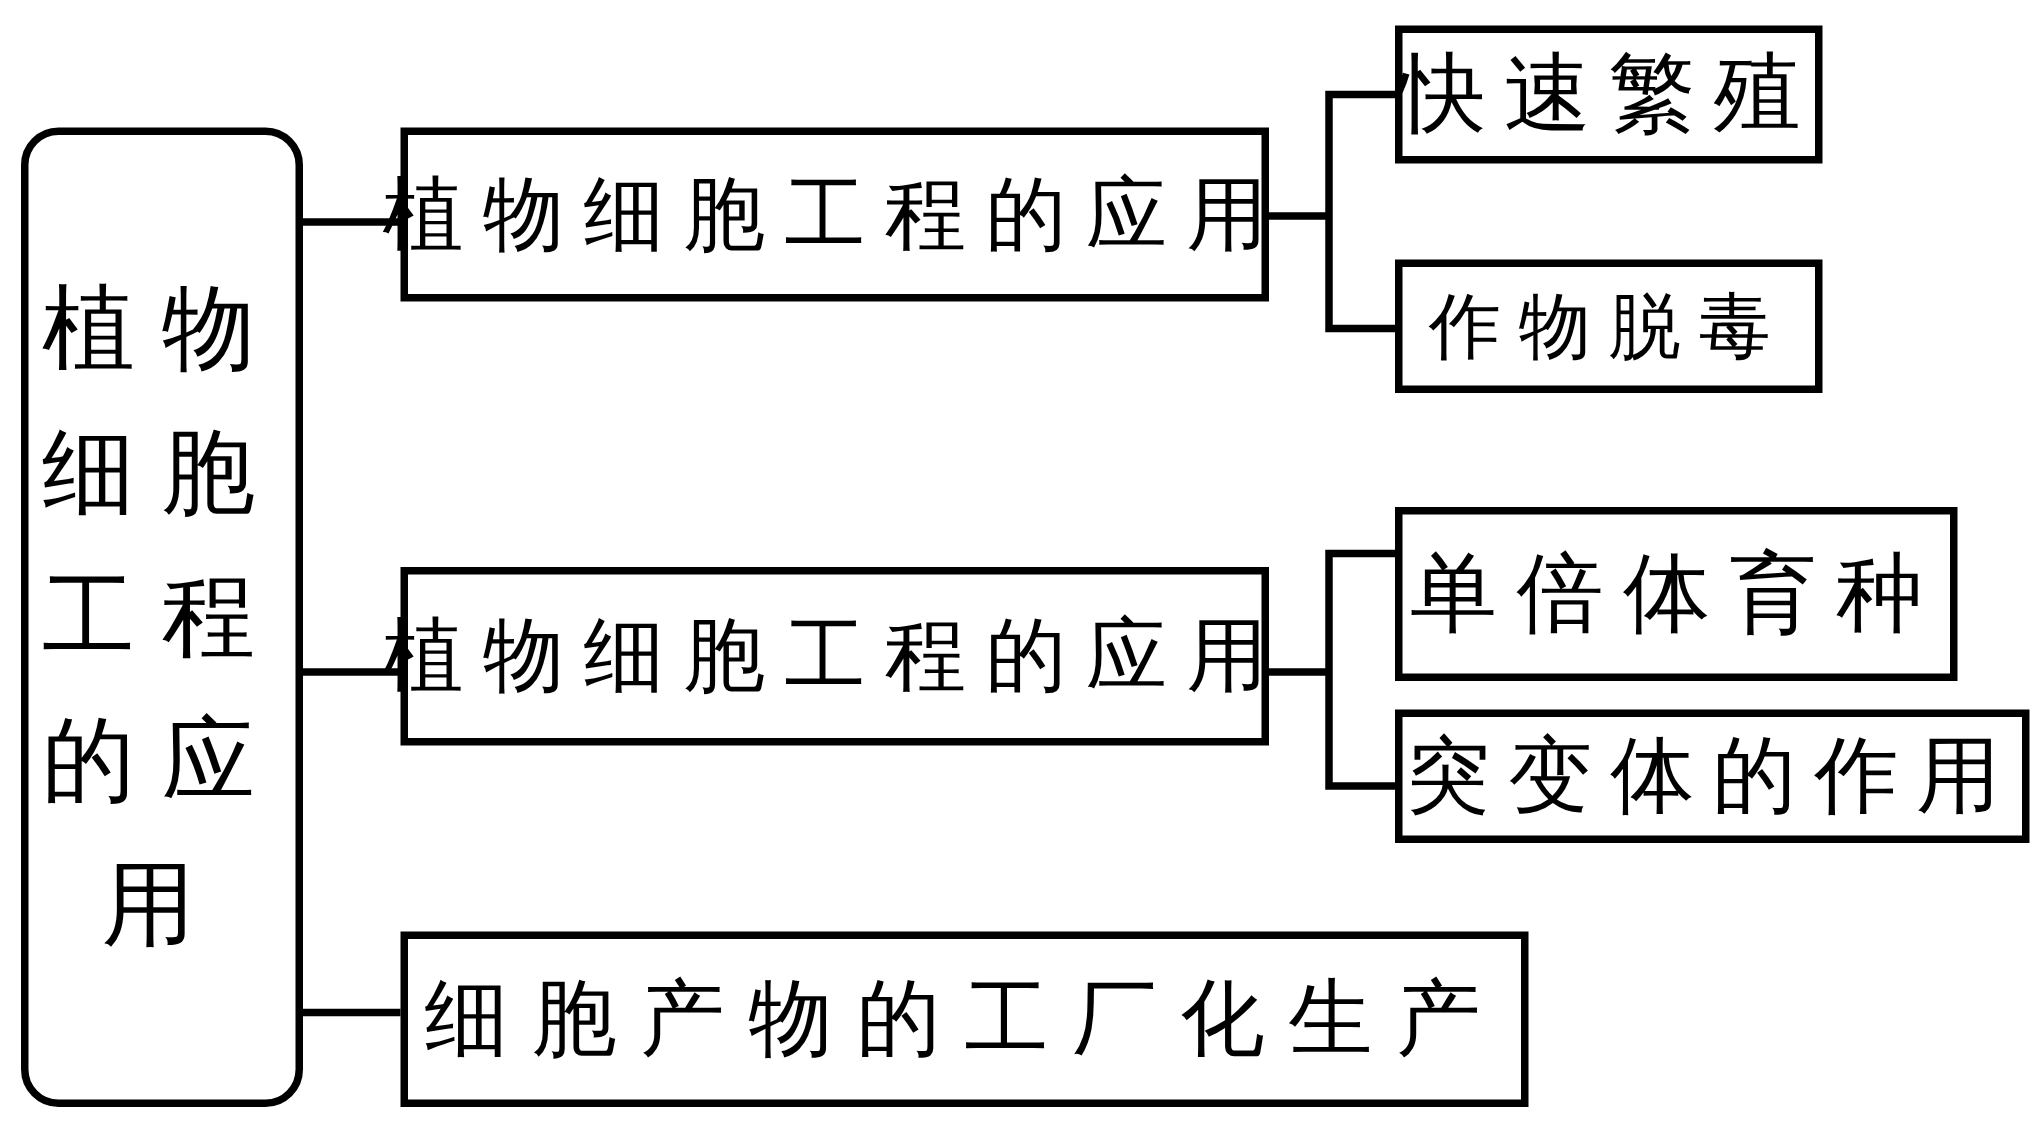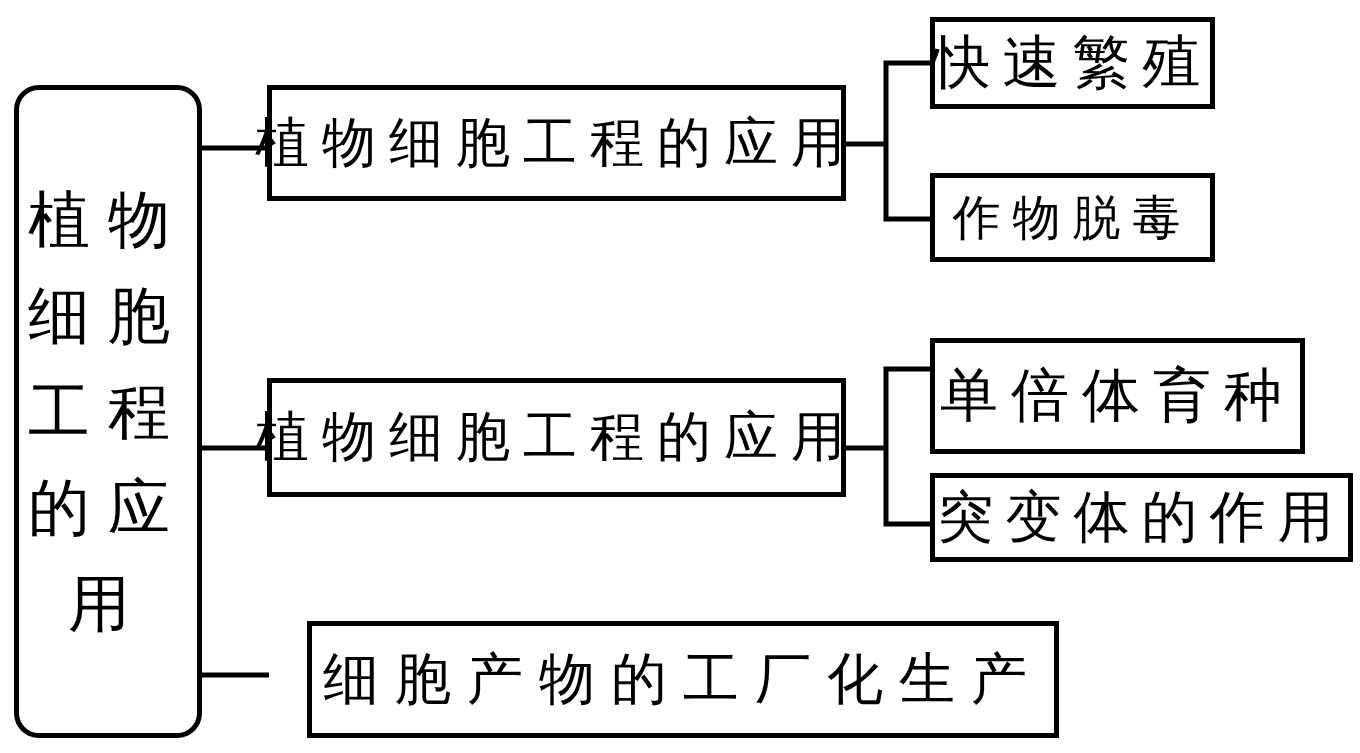--- a/index.html
+++ b/index.html
@@ -48,21 +48,21 @@
     white-space: normal;
     border-radius: 25px;
   }
   .node-root .lbl {
     width: 178px;
     word-break: break-all;
     text-align: center;
   }
   .node-branch-1 { left: 267px; top: 85px;  width: 579px; height: 116px; font-size: 54px; letter-spacing: 13px; }
   .node-branch-2 { left: 267px; top: 378px; width: 579px; height: 119px; font-size: 54px; letter-spacing: 13px; }
-  .node-branch-3 { left: 267px; top: 621px; width: 752px; height: 117px; font-size: 56px; letter-spacing: 16px; margin-left: 40px; }
+  .node-branch-3 { left: 267px; top: 621px; width: 752px; height: 117px; font-size: 56px; letter-spacing: 16px; }
   .node-leaf-1a  { left: 930px; top: 17px;  width: 285px; height: 92px;  font-size: 58px; letter-spacing: 12px; }
   .node-leaf-1b  { left: 930px; top: 173px; width: 285px; height: 89px;  font-size: 48px; letter-spacing: 12px; }
   .node-leaf-2a  { left: 930px; top: 338px; width: 375px; height: 116px;  font-size: 58px; letter-spacing: 13px; }
   .node-leaf-2b  { left: 930px; top: 473px; width: 423px; height: 89px;  font-size: 56px; letter-spacing: 12px; }
 </style>
 </head>
 <body>
 
 <div class="canvas">
 

